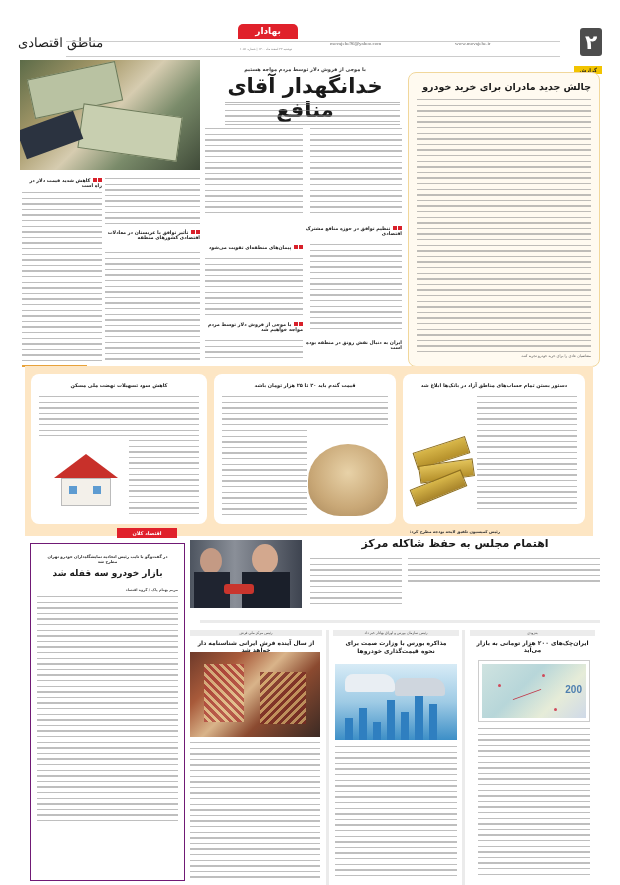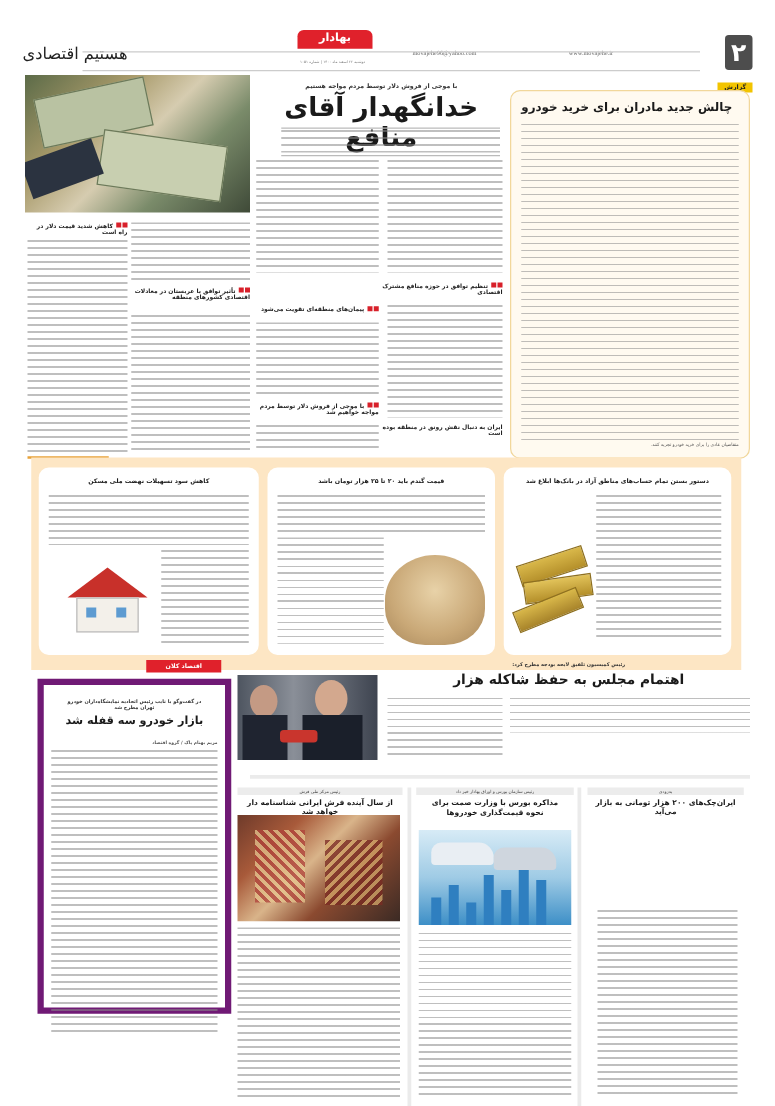--- a/index.html
+++ b/index.html
@@ -13,41 +13,41 @@
 .url{position:absolute;top:41px;font-size:5px;color:#666;font-family:"Liberation Serif",serif;direction:ltr}
 .dateline{position:absolute;left:240px;top:47px;font-size:3px;color:#777}
 .kicker{font-size:5px;font-weight:bold;color:#333;text-align:center}
 .headline{font-weight:bold;color:#1a1a1a;text-align:center}
 .tag{position:absolute;background:#f2c400;color:#222;font-size:5px;font-weight:bold;padding:1px 5px}
 .box-orange{position:absolute;border:1px solid #f1d79b;background:#fffaf0;border-radius:8px}
 .band{position:absolute;left:25px;top:366px;width:568px;height:170px;background:#fde6c4}
 .card{position:absolute;background:#fff;border-radius:8px;top:8px;height:150px}
 .subhead{font-size:4.8px;font-weight:bold;color:#222}
 .sq{display:inline-block;width:4px;height:4px;background:#d8202a;margin-left:1px}
-.pink-box{position:absolute;left:30px;top:543px;width:155px;height:268px;border:5px solid #701a75;background:#fff}
+.pink-box{position:absolute;left:30px;top:543px;width:155px;height:338px;border:1px solid #701a75;background:#fff}
 .red-tag{position:absolute;left:117px;top:528px;width:60px;height:10px;background:#e0212b;color:#fff;font-size:5px;font-weight:bold;text-align:center;line-height:10px}
 .grey-kick{background:#ececec;font-size:3.5px;color:#444;text-align:center;padding:1px 0}
 .vsep{position:absolute;width:3px;background:#ebebeb}
 .photo{position:absolute;overflow:hidden}
 </style>
 </head>
 <body>
 
 <div class="pageno">۲</div>
 <div class="url" style="left:455px">www.movajehe.ir</div>
 <div class="url" style="left:330px">movajehe96@yahoo.com</div>
 <div class="logo-sec">بهادار</div>
 <div class="dateline">دوشنبه ۲۲ اسفند ماه ۱۴۰۰ | شماره ۱۰۵۱</div>
-<div class="brand">هستیم اقتصادی</div>
+<div class="brand">مناطق اقتصادی</div>
 <div class="hdr-rule" style="top:41px"></div>
 <div class="hdr-rule" style="top:56px"></div>
 
 <div class="tag" style="right:18px;top:66px">گزارش</div>
 <div class="box-orange" style="left:408px;top:72px;width:192px;height:295px">
-  <div class="headline" style="position:absolute;top:8px;right:8px;left:8px;font-size:9.5px;text-align:left">چالش جدید مادران برای خرید خودرو</div>
+  <div class="headline" style="position:absolute;top:8px;right:8px;left:8px;font-size:9.5px;text-align:right">چالش جدید مادران برای خرید خودرو</div>
   <div class="lines" style="position:absolute;top:26px;right:8px;left:8px;height:255px"></div>
   <div class="txt" style="position:absolute;bottom:6px;right:8px;left:8px;text-align:right">متقاضیان عادی را برای خرید خودرو تجربه کنند.</div>
 </div>
 
 <div class="photo" style="left:20px;top:60px;width:180px;height:110px;background:linear-gradient(135deg,#5c6b48 0%,#a89a6a 30%,#d6ccb0 50%,#7a8b6a 70%,#3f4a38 100%)">
   <div style="position:absolute;left:10px;top:10px;width:90px;height:40px;background:#b9c2a2;transform:rotate(-12deg);border:1px solid #6d7a5a"></div>
   <div style="position:absolute;left:60px;top:50px;width:100px;height:45px;background:#c8cfb0;transform:rotate(8deg);border:1px solid #6d7a5a"></div>
   <div style="position:absolute;left:0;top:60px;width:60px;height:30px;background:#2b3340;transform:rotate(-20deg)"></div>
 </div>
 <div class="kicker" style="position:absolute;left:210px;top:66px;width:190px">با موجی از فروش دلار توسط مردم مواجه هستیم</div>
@@ -113,28 +113,37 @@
 </div>
 
 <div class="photo" style="left:190px;top:540px;width:112px;height:68px;background:linear-gradient(90deg,#4e5560 0%,#8a8f98 40%,#3e4450 100%)">
   <div style="position:absolute;left:10px;top:8px;width:22px;height:26px;border-radius:50%;background:#c49a84"></div>
   <div style="position:absolute;left:4px;top:32px;width:36px;height:36px;background:#1f2430"></div>
   <div style="position:absolute;left:62px;top:4px;width:26px;height:30px;border-radius:50%;background:#d3a88e"></div>
   <div style="position:absolute;left:52px;top:32px;width:48px;height:36px;background:#1a1f2a"></div>
   <div style="position:absolute;left:34px;top:44px;width:30px;height:10px;background:#c9352d;border-radius:3px"></div>
 </div>
 <div class="kicker" style="position:absolute;left:310px;top:529px;width:290px;font-size:4px">رئیس کمیسیون تلفیق لایحه بودجه مطرح کرد:</div>
-<div class="headline" style="position:absolute;left:310px;top:537px;width:290px;font-size:11px">اهتمام مجلس به حفظ شاکله هزار</div>
+<div class="headline" style="position:absolute;left:310px;top:537px;width:290px;font-size:11px">اهتمام مجلس به حفظ شاکله مرکز</div>
 <div class="lines" style="position:absolute;left:408px;top:558px;width:192px;height:28px"></div>
 <div class="lines" style="position:absolute;left:310px;top:558px;width:92px;height:50px"></div>
 <div style="position:absolute;left:200px;top:620px;width:400px;height:3px;background:#ebebeb"></div>
 
 <div style="position:absolute;left:470px;top:630px;width:125px;height:255px">
   <div class="grey-kick">به‌زودی</div>
   <div class="headline" style="font-size:6px;margin-top:3px">ایران‌چک‌های ۲۰۰ هزار تومانی به بازار می‌آید</div>
+  <div style="position:absolute;top:30px;left:8px;width:112px;height:62px;border:1px solid #ccc;background:#fff;padding:3px">
+    <div style="width:100%;height:100%;background:linear-gradient(135deg,#cfe3e0 0%,#b7d6d9 40%,#e6ecd8 70%,#cfd9e8 100%);position:relative">
+      <div style="position:absolute;right:4px;top:20px;font-size:10px;font-weight:bold;color:#4e7fb0;font-family:'Liberation Sans',sans-serif;direction:ltr">200</div>
+      <div style="position:absolute;left:30px;top:30px;width:30px;height:1px;background:#c0394a;transform:rotate(-20deg)"></div>
+      <div style="position:absolute;left:16px;top:20px;width:3px;height:3px;border-radius:50%;background:#d04a5a"></div>
+      <div style="position:absolute;left:60px;top:10px;width:3px;height:3px;border-radius:50%;background:#d04a5a"></div>
+      <div style="position:absolute;left:72px;top:44px;width:3px;height:3px;border-radius:50%;background:#d04a5a"></div>
+    </div>
+  </div>
   <div class="lines" style="position:absolute;top:98px;left:8px;width:112px;height:150px"></div>
 </div>
 <div class="vsep" style="left:462px;top:630px;height:255px"></div>
 
 <div style="position:absolute;left:333px;top:630px;width:126px;height:255px">
   <div class="grey-kick">رئیس سازمان بورس و اوراق بهادار خبر داد</div>
   <div class="headline" style="font-size:6px;margin-top:3px;line-height:8px;padding:0 12px">مذاکره بورس با وزارت صمت برای نحوه قیمت‌گذاری خودروها</div>
   <div style="position:absolute;top:34px;left:2px;width:122px;height:76px;background:linear-gradient(180deg,#d7ebf6 0%,#9fcbe5 50%,#3d8fc7 100%);overflow:hidden">
     <div style="position:absolute;left:10px;top:10px;width:50px;height:18px;background:#e9eef3;border-radius:8px 12px 3px 3px"></div>
     <div style="position:absolute;left:60px;top:14px;width:50px;height:18px;background:#cfd6de;border-radius:8px 12px 3px 3px"></div>

